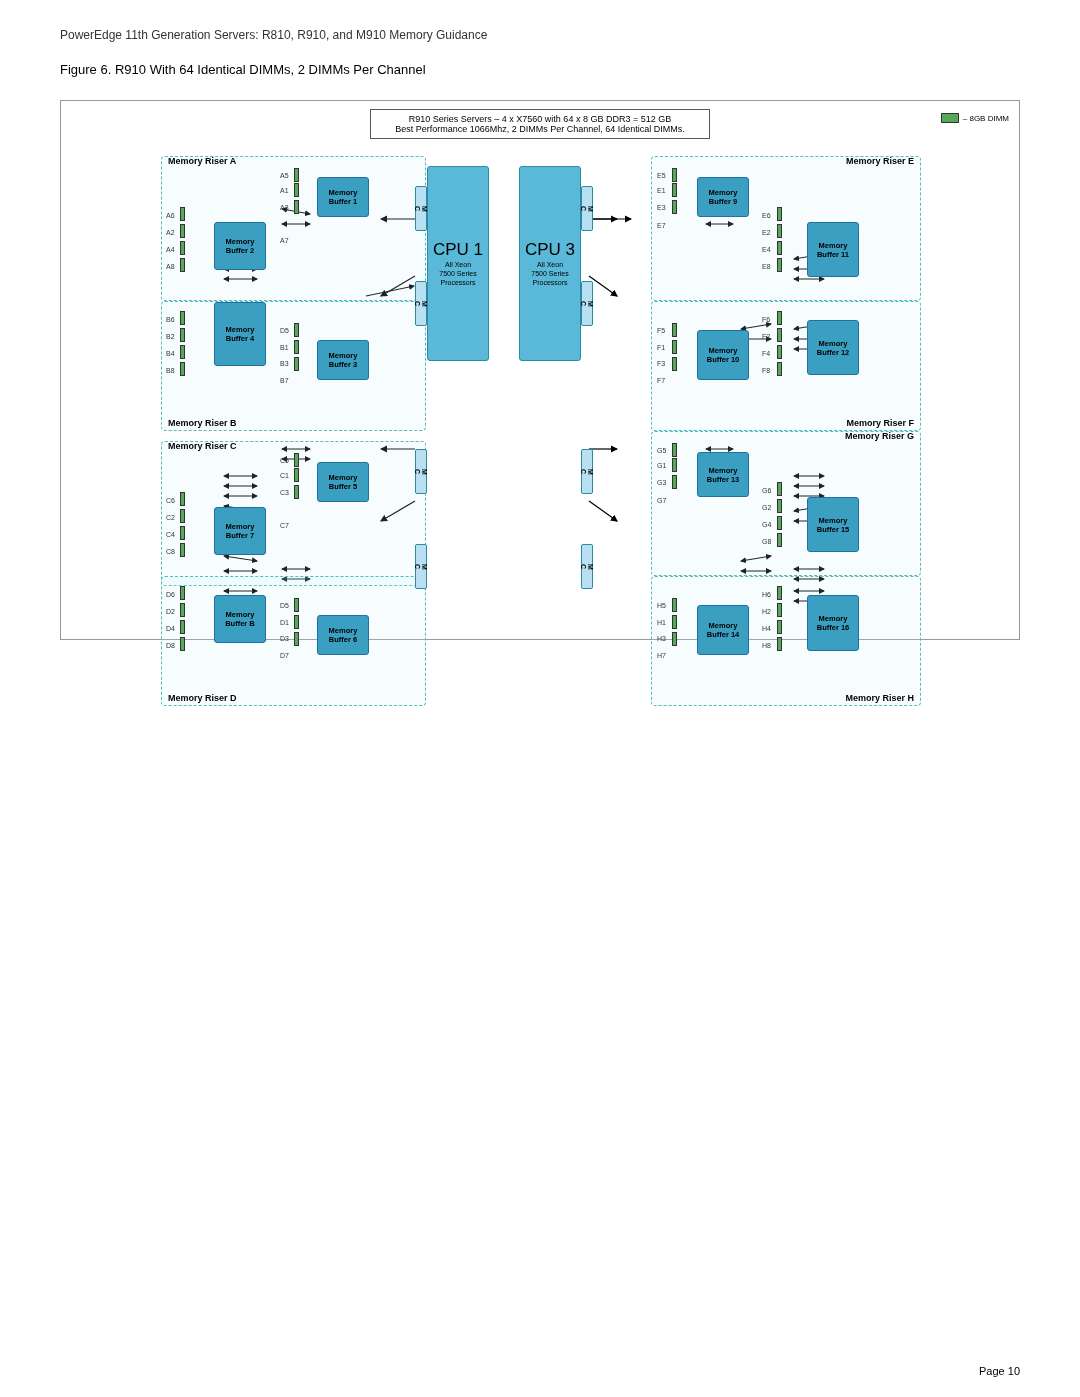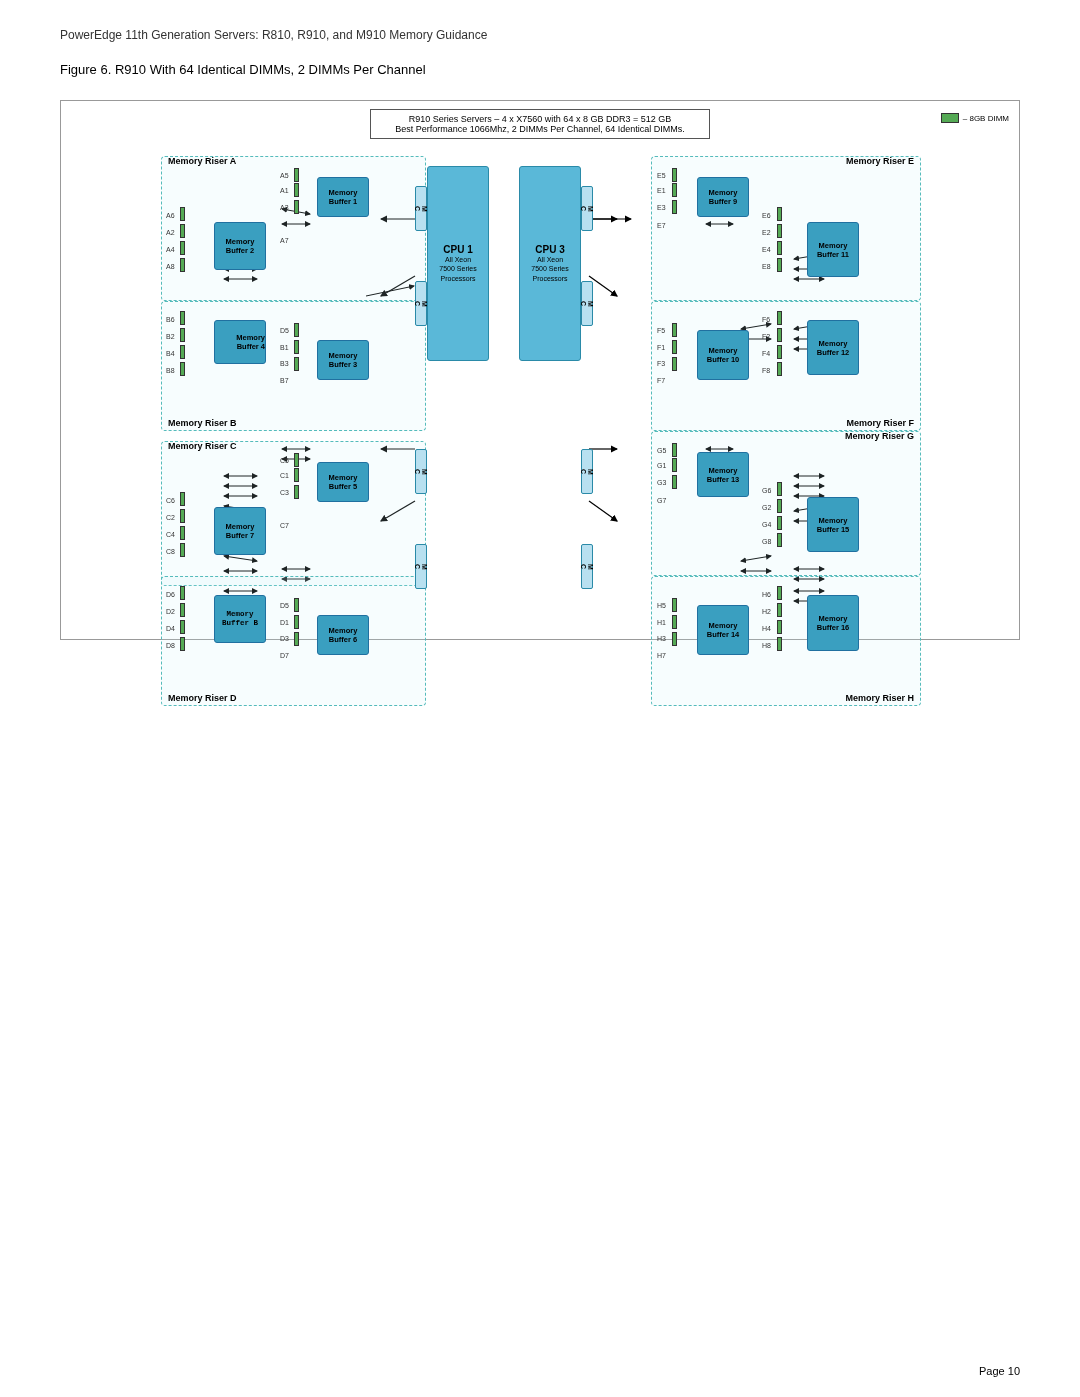--- a/index.html
+++ b/index.html
@@ -88,22 +88,22 @@
       border-radius: 3px;
       display: flex;
       flex-direction: column;
       align-items: center;
       justify-content: center;
       font-size: 9px;
       font-weight: bold;
       color: #000;
     }
     .cpu-label {
-      font-size: 10px;
-      font-weight: bold;
+      font-size: 17px;
+      font-weight: normal;
     }
     
     .mem-buf {
       position: absolute;
       background: #3a9fc0;
       border: 1.5px solid #2070a0;
       border-radius: 3px;
       display: flex;
       align-items: center;
       justify-content: center;
@@ -348,21 +348,21 @@
     </div>
     <div class="dimm-pair" style="left:18px; top:43px;">
       <div class="dimm"></div>
         <div class="dimm"></div>
     </div>
     <div class="dimm-pair" style="left:18px; top:60px;">
       <div class="dimm"></div>
         <div class="dimm"></div>
     </div>
 
-    <div class="mem-buf" style="left:52px; top:18px; width:52px; height:44px;text-align:right;">Memory
+    <div class="mem-buf" style="left:52px; top:0; width:52px; height:64px;">Memory
 Buffer 4</div>
 
     <div class="node-label" style="left:118px; top:25px;">D5</div>
     <div class="node-label" style="left:118px; top:42px;">B1</div>
     <div class="node-label" style="left:118px; top:58px;">B3</div>
     <div class="node-label" style="left:118px; top:75px;">B7</div>
 
     <div class="dimm-pair" style="left:132px; top:21px;">
       <div class="dimm"></div>
         <div class="dimm"></div>
@@ -443,21 +443,21 @@
     </div>
     <div class="dimm-pair" style="left:18px; top:43px;">
       <div class="dimm"></div>
         <div class="dimm"></div>
     </div>
     <div class="dimm-pair" style="left:18px; top:60px;">
       <div class="dimm"></div>
         <div class="dimm"></div>
     </div>
 
-    <div class="mem-buf" style="left:52px; top:18px; width:52px; height:48px;font-family:Liberation Mono, monospace;">Memory
+    <div class="mem-buf" style="left:52px; top:18px; width:52px; height:48px;">Memory
 Buffer B</div>
 
     <div class="node-label" style="left:118px; top:25px;">D5</div>
     <div class="node-label" style="left:118px; top:42px;">D1</div>
     <div class="node-label" style="left:118px; top:58px;">D3</div>
     <div class="node-label" style="left:118px; top:75px;">D7</div>
     <div class="dimm-pair" style="left:132px; top:21px;">
       <div class="dimm"></div>
         <div class="dimm"></div>
     </div>

